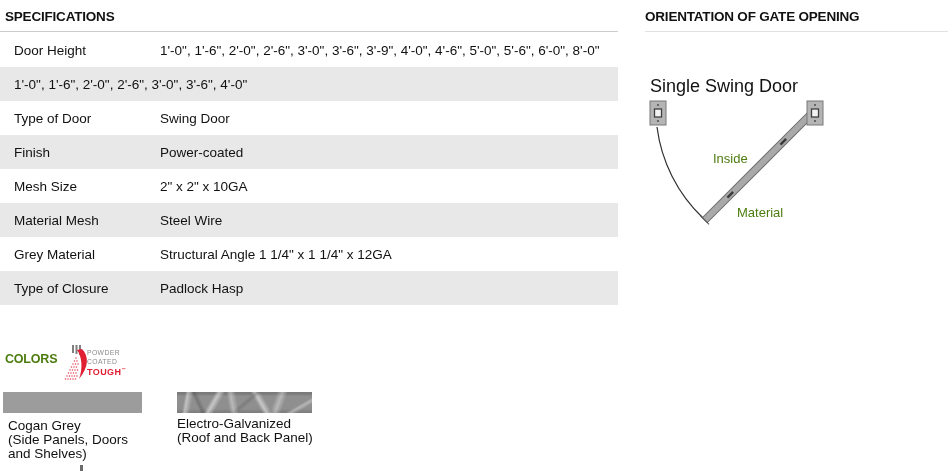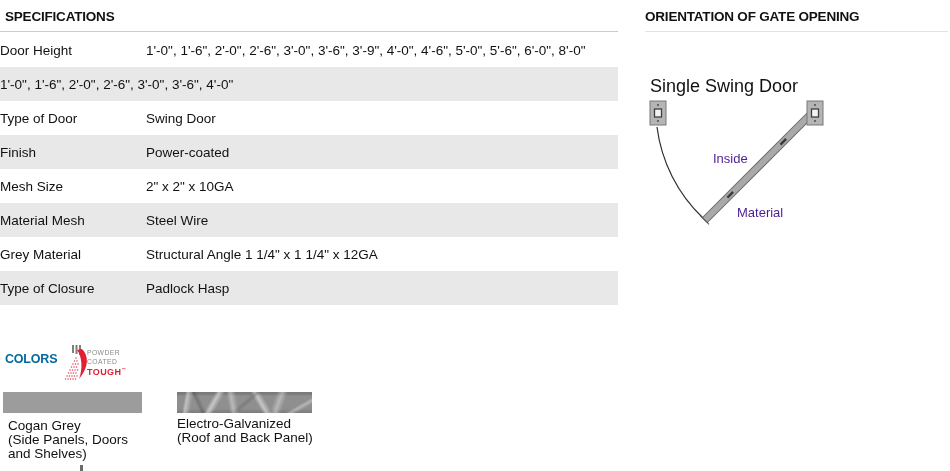--- a/index.html
+++ b/index.html
@@ -16,33 +16,33 @@
     font-size:13.5px;font-weight:700;letter-spacing:-0.2px;color:#111;
     white-space:nowrap;
   }
   .rule{height:1px;background:#cccccc;}
   .rule-light{height:1px;background:#e2e2e2;}
 
   
   .spec-table{left:0;top:33px;width:618px;}
   .spec-row{
     height:34px;display:flex;align-items:center;
-    box-sizing:border-box;
+    padding-left:14px;box-sizing:border-box;
     font-size:13.5px;
   }
   .spec-row:nth-child(even){background:#e8e8e8;}
   .spec-label{width:146px;flex:none;color:#111;}
   .spec-value{flex:1;color:#111;white-space:nowrap;}
 
   
-  .diagram-label{font-size:13px;color:#4c1d95;white-space:nowrap;}
+  .diagram-label{font-size:13px;color:#4d7c0f;white-space:nowrap;}
   .diagram-title{font-size:18px;color:#111;white-space:nowrap;}
 
   
-  .colors-title{font-size:12.5px;font-weight:700;letter-spacing:-0.2px;color:#0369a1;}
+  .colors-title{font-size:12.5px;font-weight:700;letter-spacing:-0.2px;color:#4d7c0f;}
   .logo-text{white-space:nowrap;line-height:1;}
   .logo-grey{font-size:6.8px;letter-spacing:0.4px;color:#8a8a8a;font-weight:400;}
   .logo-red{font-size:9px;font-weight:700;letter-spacing:0.4px;}
   .logo-tm{font-size:4.5px;vertical-align:super;}
 
   .swatch{height:21px;}
   .swatch-caption{font-size:13.5px;line-height:14px;color:#111;white-space:pre-line;}
 
   .swatch-galvanized-texture{
     background-image:

